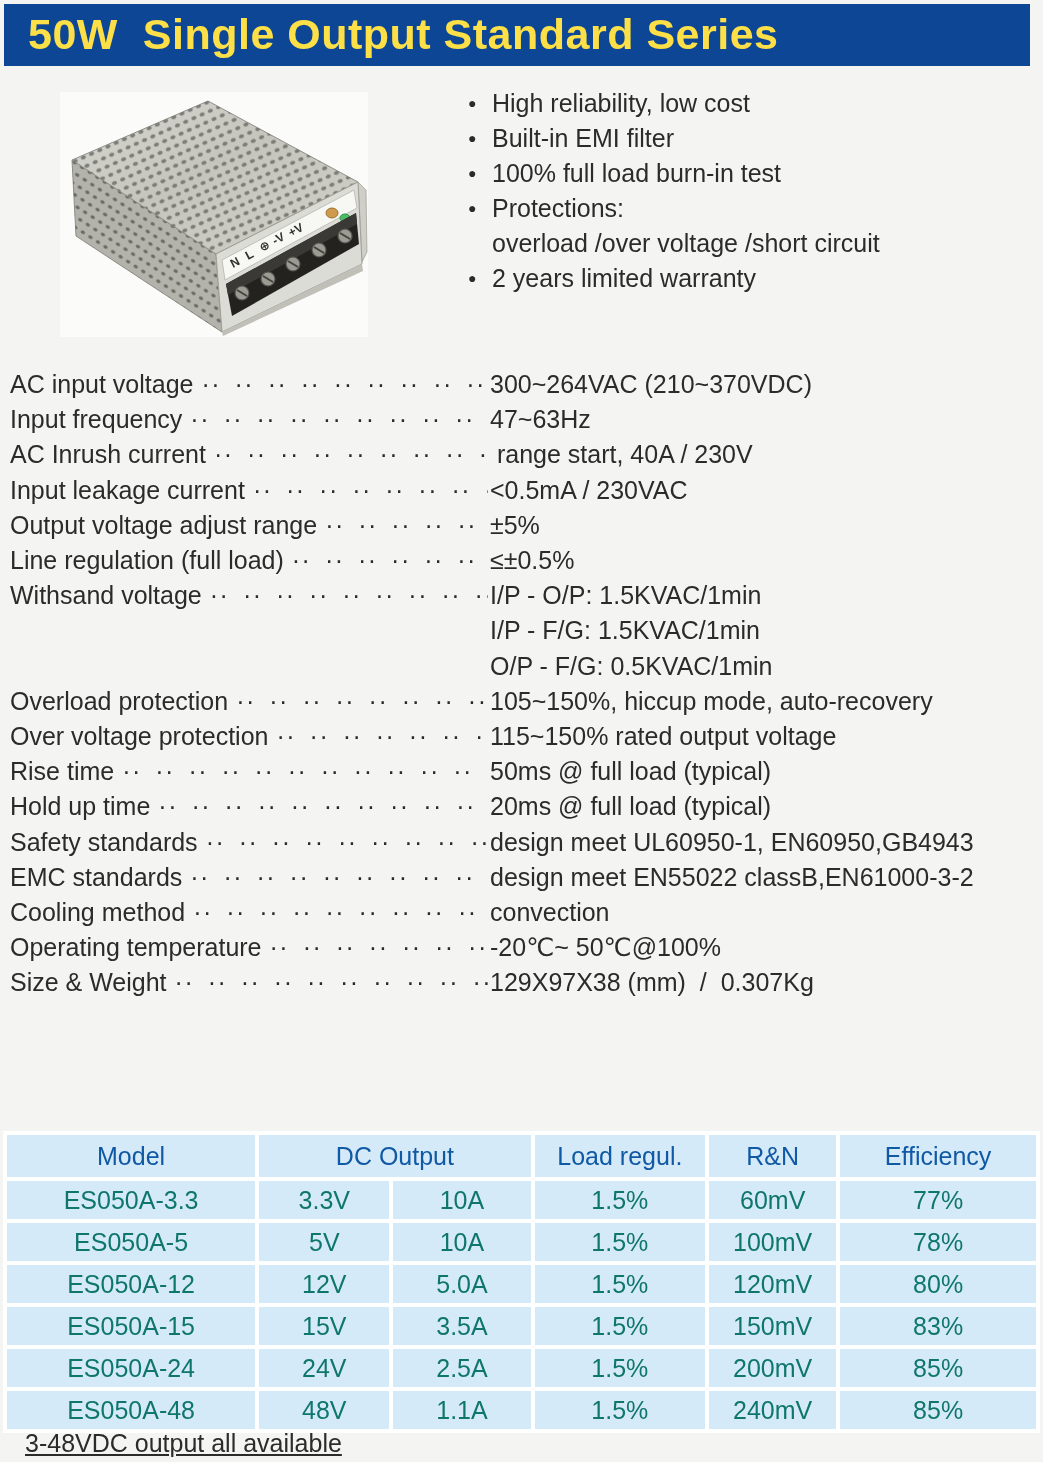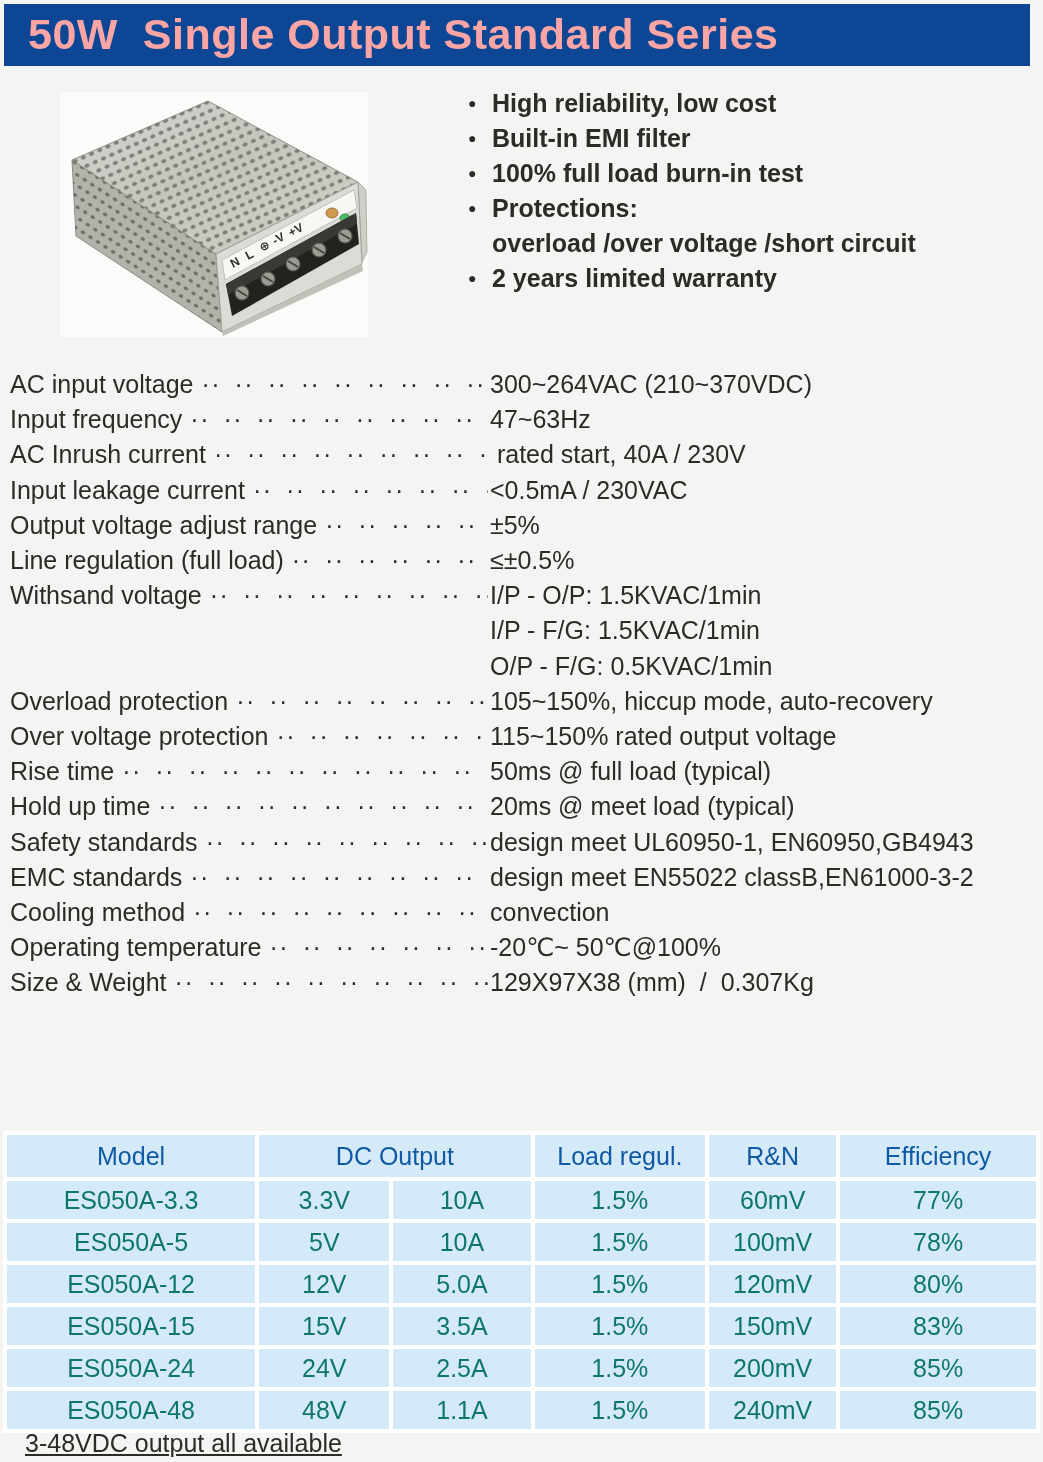--- a/index.html
+++ b/index.html
@@ -25,21 +25,21 @@
   }
   
   .features{
     position:absolute;left:468px;top:86px;width:566px;margin:0;padding:0;
     list-style:none;font-size:25px;
   }
   .feature{display:flex;align-items:center;height:35px;}
   .feature .bullet{
     width:24px;flex:none;font-size:14px;line-height:35px;text-align:left;
   }
-  .feature .ftext{white-space:pre;font-weight:bold;}
+  .feature .ftext{white-space:pre;}
   
   .specs{
     position:absolute;left:10px;top:367px;width:1026px;font-size:25px;
   }
   .spec-row{display:flex;align-items:center;height:35.2px;}
   .spec-left{width:480px;flex:none;display:flex;align-items:center;overflow:hidden;}
   .spec-label{flex:none;white-space:pre;}
   .dots{
     flex:1;overflow:hidden;white-space:nowrap;margin:0 2px 0 8px;
     letter-spacing:1.5px;word-spacing:5px;color:#2b2b28;
@@ -63,21 +63,21 @@
   .footer-note{
     position:absolute;left:25px;top:1429px;font-size:25px;color:#2b2b28;text-decoration:underline;
   }
 </style>
 </head>
 <body>
 
 <div class="page">
 
   <header class="banner" style="background: rgb(12, 70, 149);">
-    <h1 style="color: #fca5a5;">50W  Single Output Standard Series</h1>
+    <h1 style="color: #fde047;">50W  Single Output Standard Series</h1>
   </header>
 
   <div class="photo-card">
     <svg width="308" height="242" viewBox="0 0 308 242" xmlns="http://www.w3.org/2000/svg">
       <defs>
         <pattern id="perfTop" width="9" height="9" patternUnits="userSpaceOnUse" patternTransform="rotate(-24)">
           <ellipse cx="4.5" cy="4.5" rx="2.6" ry="2.0" fill="#70706a"></ellipse>
         </pattern>
         <pattern id="perfSide" width="9" height="9" patternUnits="userSpaceOnUse" patternTransform="rotate(33)">
           <ellipse cx="4.5" cy="4.5" rx="2.3" ry="1.8" fill="#55554f"></ellipse>
@@ -170,21 +170,21 @@
           <span class="spec-label">Input frequency</span>
           <span class="dots">·· ·· ·· ·· ·· ·· ·· ·· ·· ·· ·· ·· ·· ·· ·· ·· ·· ·· ·· ·· ·· ·· ·· ·· ·· ·· ·· ·· ·· ·· ·· ·· ·· ·· ·· ·· ·· ·· ·· ·· </span>
         </div>
         <span class="spec-value">47~63Hz</span>
       </div>
       <div class="spec-row">
         <div class="spec-left">
           <span class="spec-label">AC Inrush current</span>
           <span class="dots">·· ·· ·· ·· ·· ·· ·· ·· ·· ·· ·· ·· ·· ·· ·· ·· ·· ·· ·· ·· ·· ·· ·· ·· ·· ·· ·· ·· ·· ·· ·· ·· ·· ·· ·· ·· ·· ·· ·· ·· </span>
         </div>
-        <span class="spec-value"> rated start, 40A / 230V</span>
+        <span class="spec-value"> range start, 40A / 230V</span>
       </div>
       <div class="spec-row">
         <div class="spec-left">
           <span class="spec-label">Input leakage current</span>
           <span class="dots">·· ·· ·· ·· ·· ·· ·· ·· ·· ·· ·· ·· ·· ·· ·· ·· ·· ·· ·· ·· ·· ·· ·· ·· ·· ·· ·· ·· ·· ·· ·· ·· ·· ·· ·· ·· ·· ·· ·· ·· </span>
         </div>
         <span class="spec-value">&lt;0.5mA / 230VAC</span>
       </div>
       <div class="spec-row">
         <div class="spec-left">
@@ -240,21 +240,21 @@
           <span class="spec-label">Rise time</span>
           <span class="dots">·· ·· ·· ·· ·· ·· ·· ·· ·· ·· ·· ·· ·· ·· ·· ·· ·· ·· ·· ·· ·· ·· ·· ·· ·· ·· ·· ·· ·· ·· ·· ·· ·· ·· ·· ·· ·· ·· ·· ·· </span>
         </div>
         <span class="spec-value">50ms @ full load (typical)</span>
       </div>
       <div class="spec-row">
         <div class="spec-left">
           <span class="spec-label">Hold up time</span>
           <span class="dots">·· ·· ·· ·· ·· ·· ·· ·· ·· ·· ·· ·· ·· ·· ·· ·· ·· ·· ·· ·· ·· ·· ·· ·· ·· ·· ·· ·· ·· ·· ·· ·· ·· ·· ·· ·· ·· ·· ·· ·· </span>
         </div>
-        <span class="spec-value">20ms @ meet load (typical)</span>
+        <span class="spec-value">20ms @ full load (typical)</span>
       </div>
       <div class="spec-row">
         <div class="spec-left">
           <span class="spec-label">Safety standards</span>
           <span class="dots">·· ·· ·· ·· ·· ·· ·· ·· ·· ·· ·· ·· ·· ·· ·· ·· ·· ·· ·· ·· ·· ·· ·· ·· ·· ·· ·· ·· ·· ·· ·· ·· ·· ·· ·· ·· ·· ·· ·· ·· </span>
         </div>
         <span class="spec-value">design meet UL60950-1, EN60950,GB4943</span>
       </div>
       <div class="spec-row">
         <div class="spec-left">

